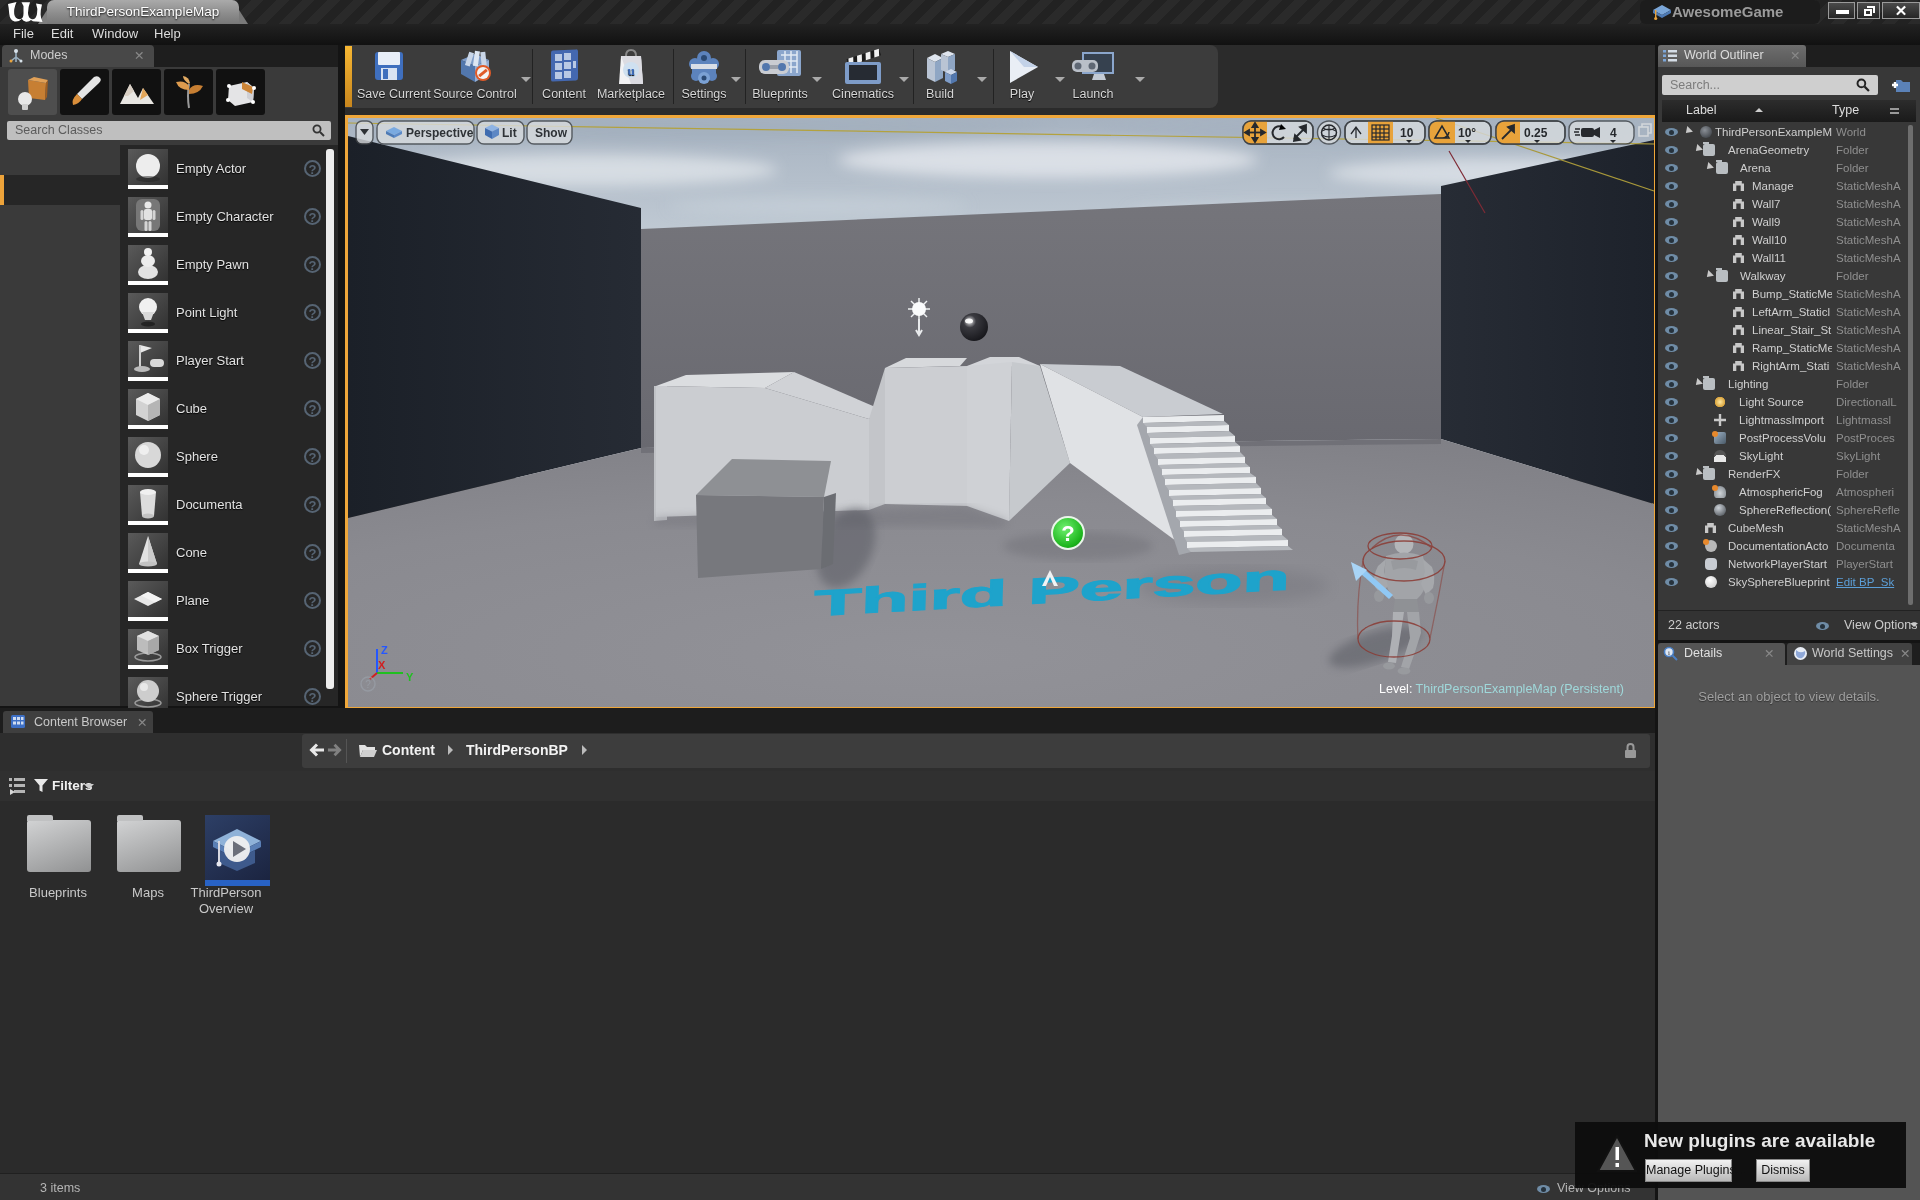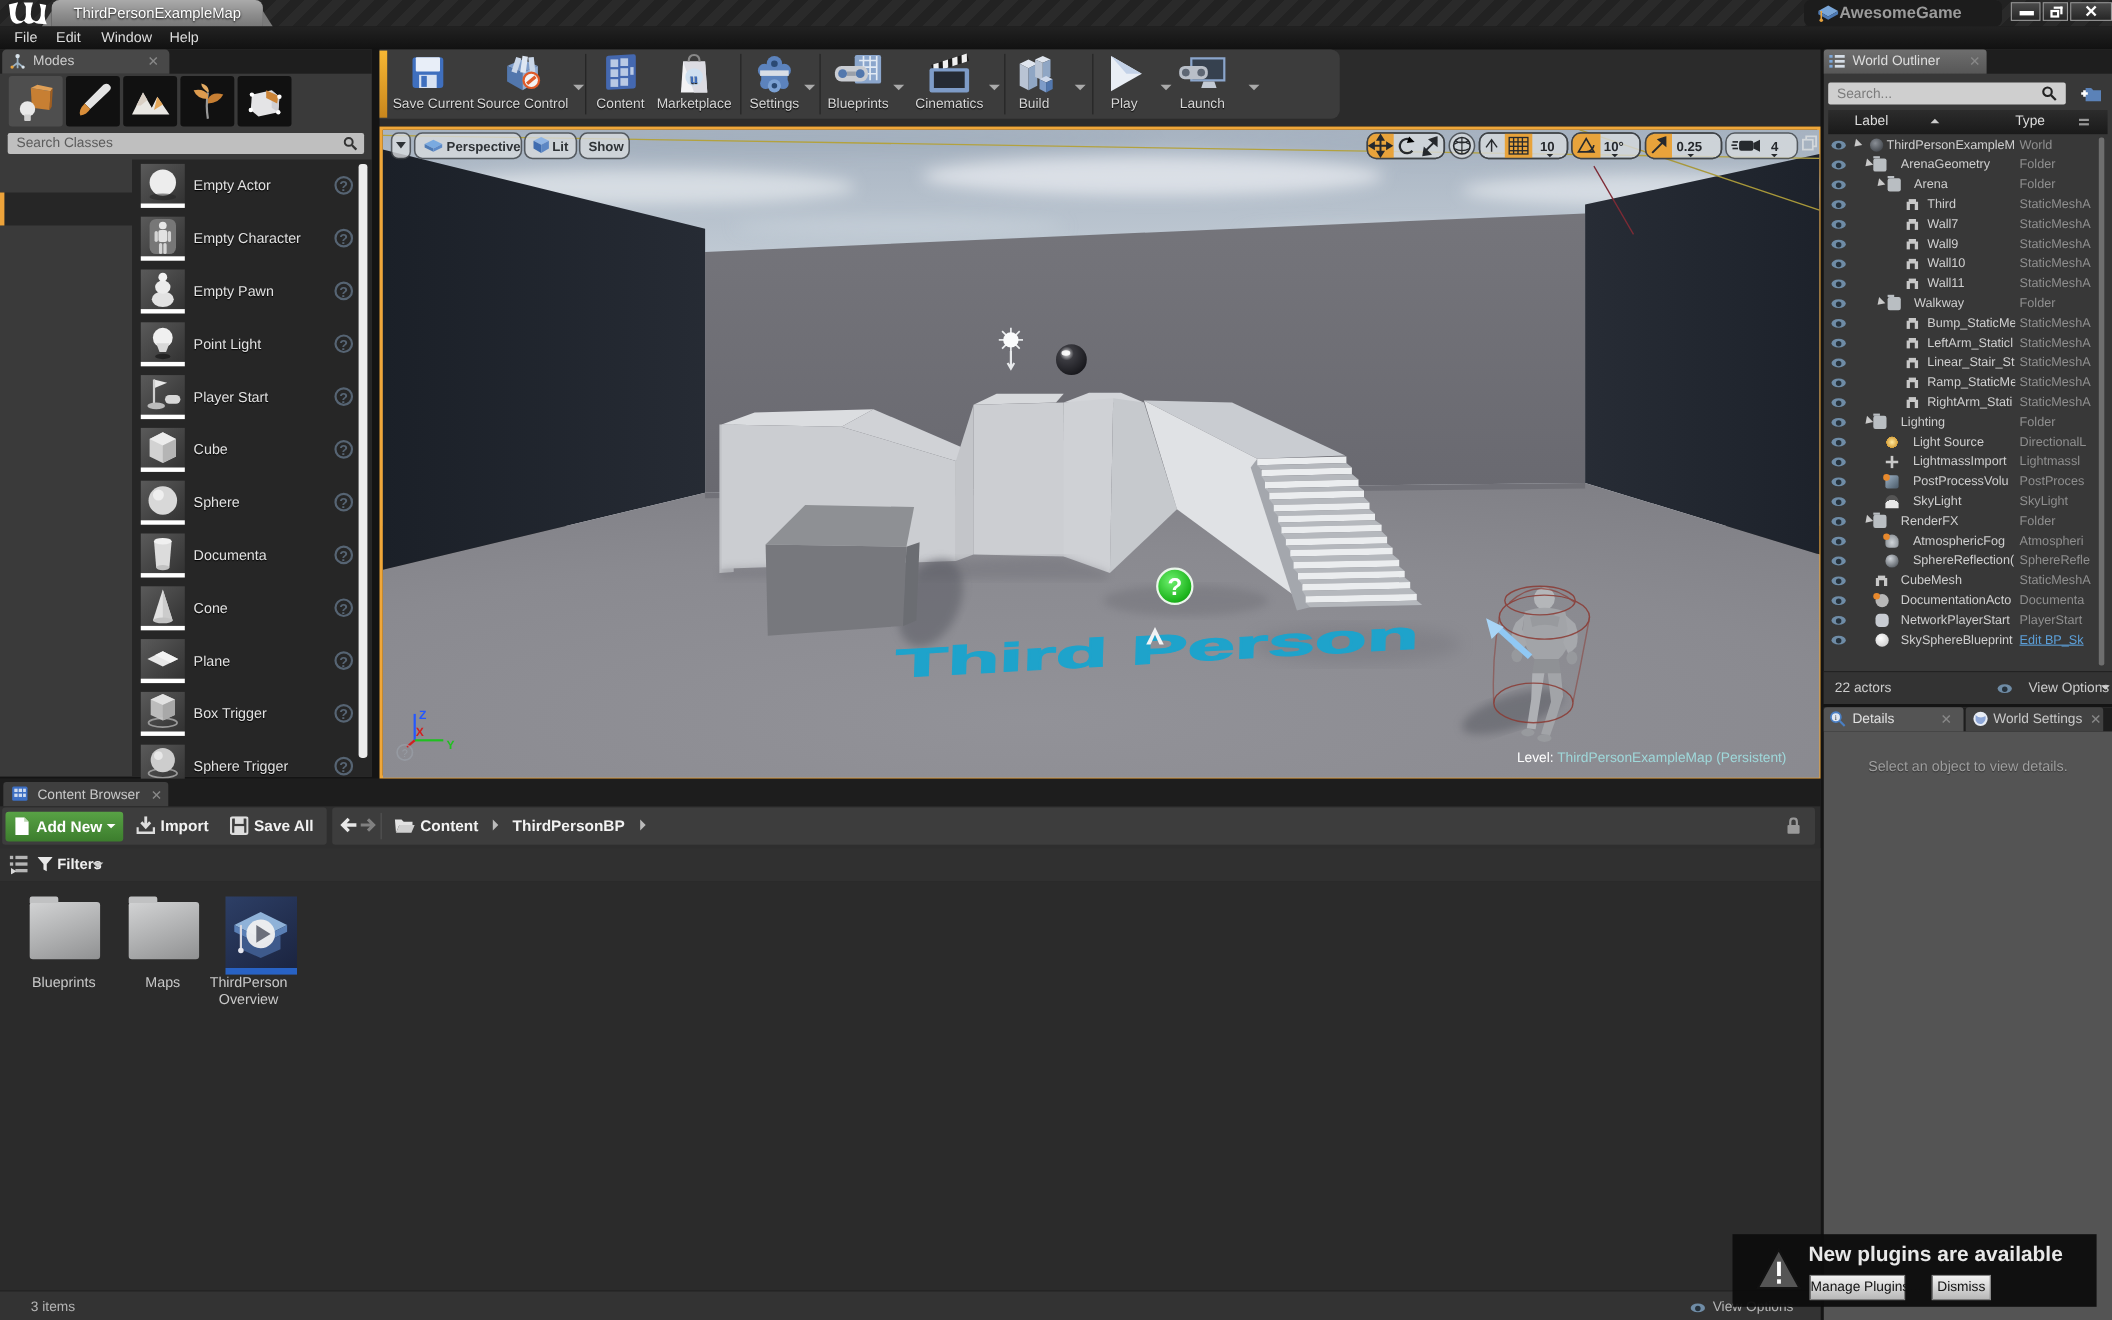--- a/index.html
+++ b/index.html
@@ -721,21 +721,21 @@
 <div class="orow" style="top:114px">
         <span class="eye"></span>
         <span class="oar" style="left:43px"></span>
         <i class="ic ofold" style="left:54px"></i>
         <b style="left:78px;width:92px">Arena</b>
         <u>Folder</u>
       </div>
 <div class="orow" style="top:132px">
         <span class="eye"></span>
         <i class="omesh" style="left:71px"></i>
-        <b style="left:90px;width:80px">Third</b>
+        <b style="left:90px;width:80px">Manage</b>
         <u>StaticMeshA</u>
       </div>
 <div class="orow" style="top:150px">
         <span class="eye"></span>
         <i class="omesh" style="left:71px"></i>
         <b style="left:90px;width:80px">Wall7</b>
         <u>StaticMeshA</u>
       </div>
 <div class="orow" style="top:168px">
         <span class="eye"></span>
@@ -918,41 +918,20 @@
           <rect x="6" y="3" width="3" height="3"></rect>
           <rect x="10" y="3" width="2.5" height="3"></rect>
           <rect x="2" y="7.5" width="3" height="3"></rect>
           <rect x="6" y="7.5" width="3" height="3"></rect>
           <rect x="10" y="7.5" width="2.5" height="3"></rect>
         </g>
       </svg>
       <span style="position:absolute;left:31px;top:4px">Content Browser</span>
       <span style="position:absolute;left:134px;top:4px;color:#888">✕</span>
     </div>
-<div class="abs" id="cbbar1">
-<div class="abs" id="addnew">
-        <svg class="abs" style="left:8px;top:5px" width="14" height="17" viewBox="0 0 14 17">
-          <path d="M1 0 L9 0 L13 4 L13 16 L1 16 Z" fill="#fff"></path>
-          <path d="M9 0 L9 4 L13 4 Z" fill="#bcd8b4"></path>
-        </svg>
-        <span style="position:absolute;left:28px;top:5px">Add New</span>
-        <span class="abs" style="left:92px;top:11px;width:0;height:0;border:4.5px solid transparent;border-top-color:#fff"></span>
-      </div>
-<svg class="abs" style="left:122px;top:8px" width="17" height="17" viewBox="0 0 17 17">
-        <path d="M8.5 0 L8.5 9 M4.5 5.5 L8.5 10 L12.5 5.5" stroke="#ddd" stroke-width="2.6" fill="none"></path>
-        <path d="M1 10 L1 15 L16 15 L16 10" stroke="#ddd" stroke-width="2.2" fill="none"></path>
-      </svg>
-<span class="abs" style="left:144px;top:8px;font-size:14px;font-weight:bold;color:#f2f2f2">Import</span>
-<svg class="abs" style="left:207px;top:8px" width="17" height="17" viewBox="0 0 17 17">
-        <rect x="1" y="1" width="15" height="15" rx="1.5" stroke="#ddd" stroke-width="2" fill="none"></rect>
-        <rect x="4.5" y="1.5" width="8" height="5.5" fill="#ddd"></rect>
-        <rect x="4" y="9" width="9" height="6.5" fill="#ddd"></rect>
-      </svg>
-<span class="abs" style="left:229px;top:8px;font-size:14px;font-weight:bold;color:#f2f2f2">Save All</span>
-</div>
 <div class="abs" id="cbbar2">
 <svg class="abs" style="left:7px;top:8px" width="16" height="16" viewBox="0 0 16 16">
         <path d="M15 8 L3 8 M8 2.5 L2.5 8 L8 13.5" stroke="#e8e8e8" stroke-width="3" fill="none"></path>
       </svg>
 <svg class="abs" style="left:25px;top:8px" width="15" height="16" viewBox="0 0 16 16">
         <path d="M1 8 L13 8 M8 2.5 L13.5 8 L8 13.5" stroke="#808080" stroke-width="3" fill="none"></path>
       </svg>
 <div class="abs" style="left:44px;top:5px;width:1px;height:24px;background:#555"></div>
 <svg class="abs" style="left:56px;top:8px" width="20" height="17" viewBox="0 0 20 17">
         <path d="M1 3 L7 3 L9 5 L17 5 L17 8 L5 8 L2 15 Z" fill="#e2e2e2"></path>
@@ -997,21 +976,21 @@
           <rect x="9" y="20" width="2" height="22" fill="#d8d8e0"></rect>
           <circle cx="10" cy="43" r="2.5" fill="#e8e8f0"></circle>
           <circle cx="28" cy="28" r="13" fill="#f0f0f0" opacity=".95"></circle>
           <polygon points="24,20 37,28 24,36" fill="#6b6f7a"></polygon>
         </svg>
 <div class="abs" style="left:0;bottom:-6px;width:65px;height:6px;background:#2862c4"></div>
 </div>
 <div class="flabel" style="left:166px;top:84px;line-height:16px">ThirdPerson<br>Overview</div>
 </div>
 <div class="abs" id="cbfoot">
-      <span style="position:absolute;left:28px;top:7px">3 items</span>
+      <span style="position:absolute;left:40px;top:7px">3 items</span>
       <div class="abs eye" style="left:1537px;top:11px"></div>
       <span style="position:absolute;left:1557px;top:7px">View Options</span>
     </div>
 </div>
 
 <div class="abs" id="notif">
 <svg class="abs" style="left:21px;top:12px" width="42" height="40" viewBox="0 0 42 40">
       <polygon points="21,2 40,37 2,37" fill="#555" stroke="#111" stroke-width="2"></polygon>
       <rect x="19.5" y="13" width="3.5" height="13" fill="#fff"></rect>
       <rect x="19.5" y="29" width="3.5" height="4" fill="#fff"></rect>

